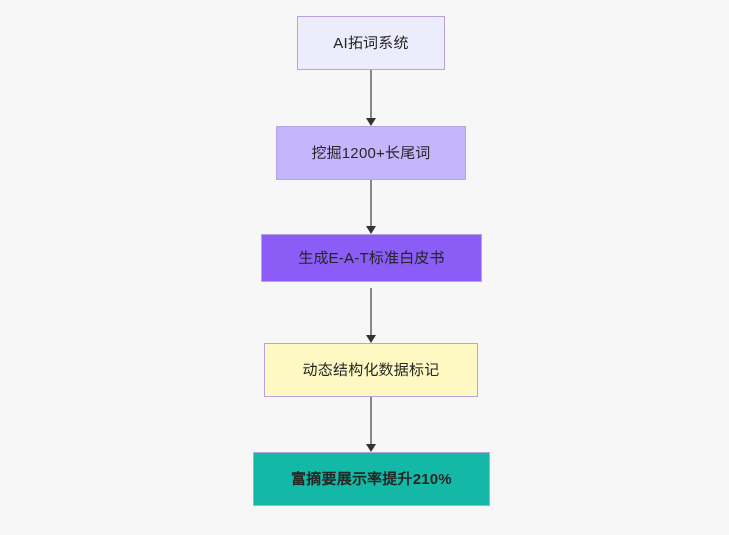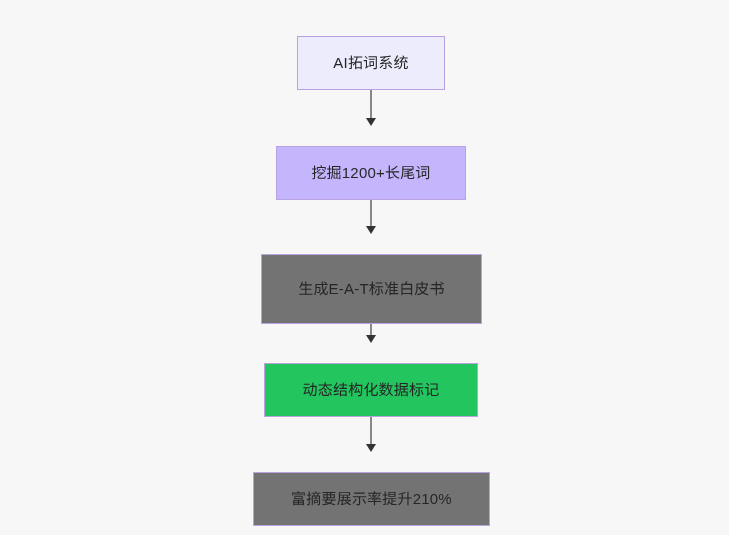--- a/index.html
+++ b/index.html
@@ -23,21 +23,20 @@
   .node {
     position: absolute;
     box-sizing: border-box;
     display: flex;
     align-items: center;
     justify-content: center;
     background: #ececfd;
     border: 1px solid #b8a3e0;
     border-radius: 0;
     z-index: 2;
-    margin-top: 20px;
   }
   .node-label {
     font-size: 15px;
     line-height: 1.2;
     color: #262626;
     letter-spacing: 0.2px;
     white-space: nowrap;
     text-align: center;
     font-family: "Liberation Sans", "DejaVu Sans", sans-serif;
   }
@@ -83,23 +82,23 @@
     <div class="edge-line" style="height: 49px; background: rgb(136, 136, 136);"></div>
     <div class="edge-arrow" style="top: 48px; border-top-color: rgb(51, 51, 51);"></div>
   </div>
 
   <div class="node" style="left: 297px; top: 16px; width: 148px; height: 54px; background: rgb(236, 236, 253); border-color: rgb(184, 163, 224); color: rgb(38, 38, 38);">
     <span class="node-label">AI拓词系统</span>
   </div>
   <div class="node" style="left: 276px; top: 126px; width: 190px; height: 54px; background: #c4b5fd; border-color: rgb(184, 163, 224); color: rgb(38, 38, 38);">
     <span class="node-label">挖掘1200+长尾词</span>
   </div>
-  <div class="node" style="left: 261px; top: 234px; width: 221px; height: 70px; background: #737373; border-color: rgb(184, 163, 224); color: rgb(38, 38, 38);">
+  <div class="node" style="left: 261px; top: 234px; width: 221px; height: 48px; background: #8b5cf6; border-color: rgb(184, 163, 224); color: rgb(38, 38, 38);">
     <span class="node-label">生成E-A-T标准白皮书</span>
   </div>
-  <div class="node" style="left: 264px; top: 343px; width: 214px; height: 54px; background: #22c55e; border-color: rgb(184, 163, 224); color: rgb(38, 38, 38);">
+  <div class="node" style="left: 264px; top: 343px; width: 214px; height: 54px; background: #fef9c3; border-color: rgb(184, 163, 224); color: rgb(38, 38, 38);">
     <span class="node-label">动态结构化数据标记</span>
   </div>
-  <div class="node" style="left: 253px; top: 452px; width: 237px; height: 54px; background: #737373; border-color: rgb(184, 163, 224); color: rgb(38, 38, 38);">
+  <div class="node" style="left: 253px; top: 452px; width: 237px; height: 54px; background: #14b8a6; border-color: rgb(184, 163, 224); color: rgb(38, 38, 38); font-weight: bold;">
     <span class="node-label">富摘要展示率提升210%</span>
   </div>
 
 </div>
 
 </body></html>

